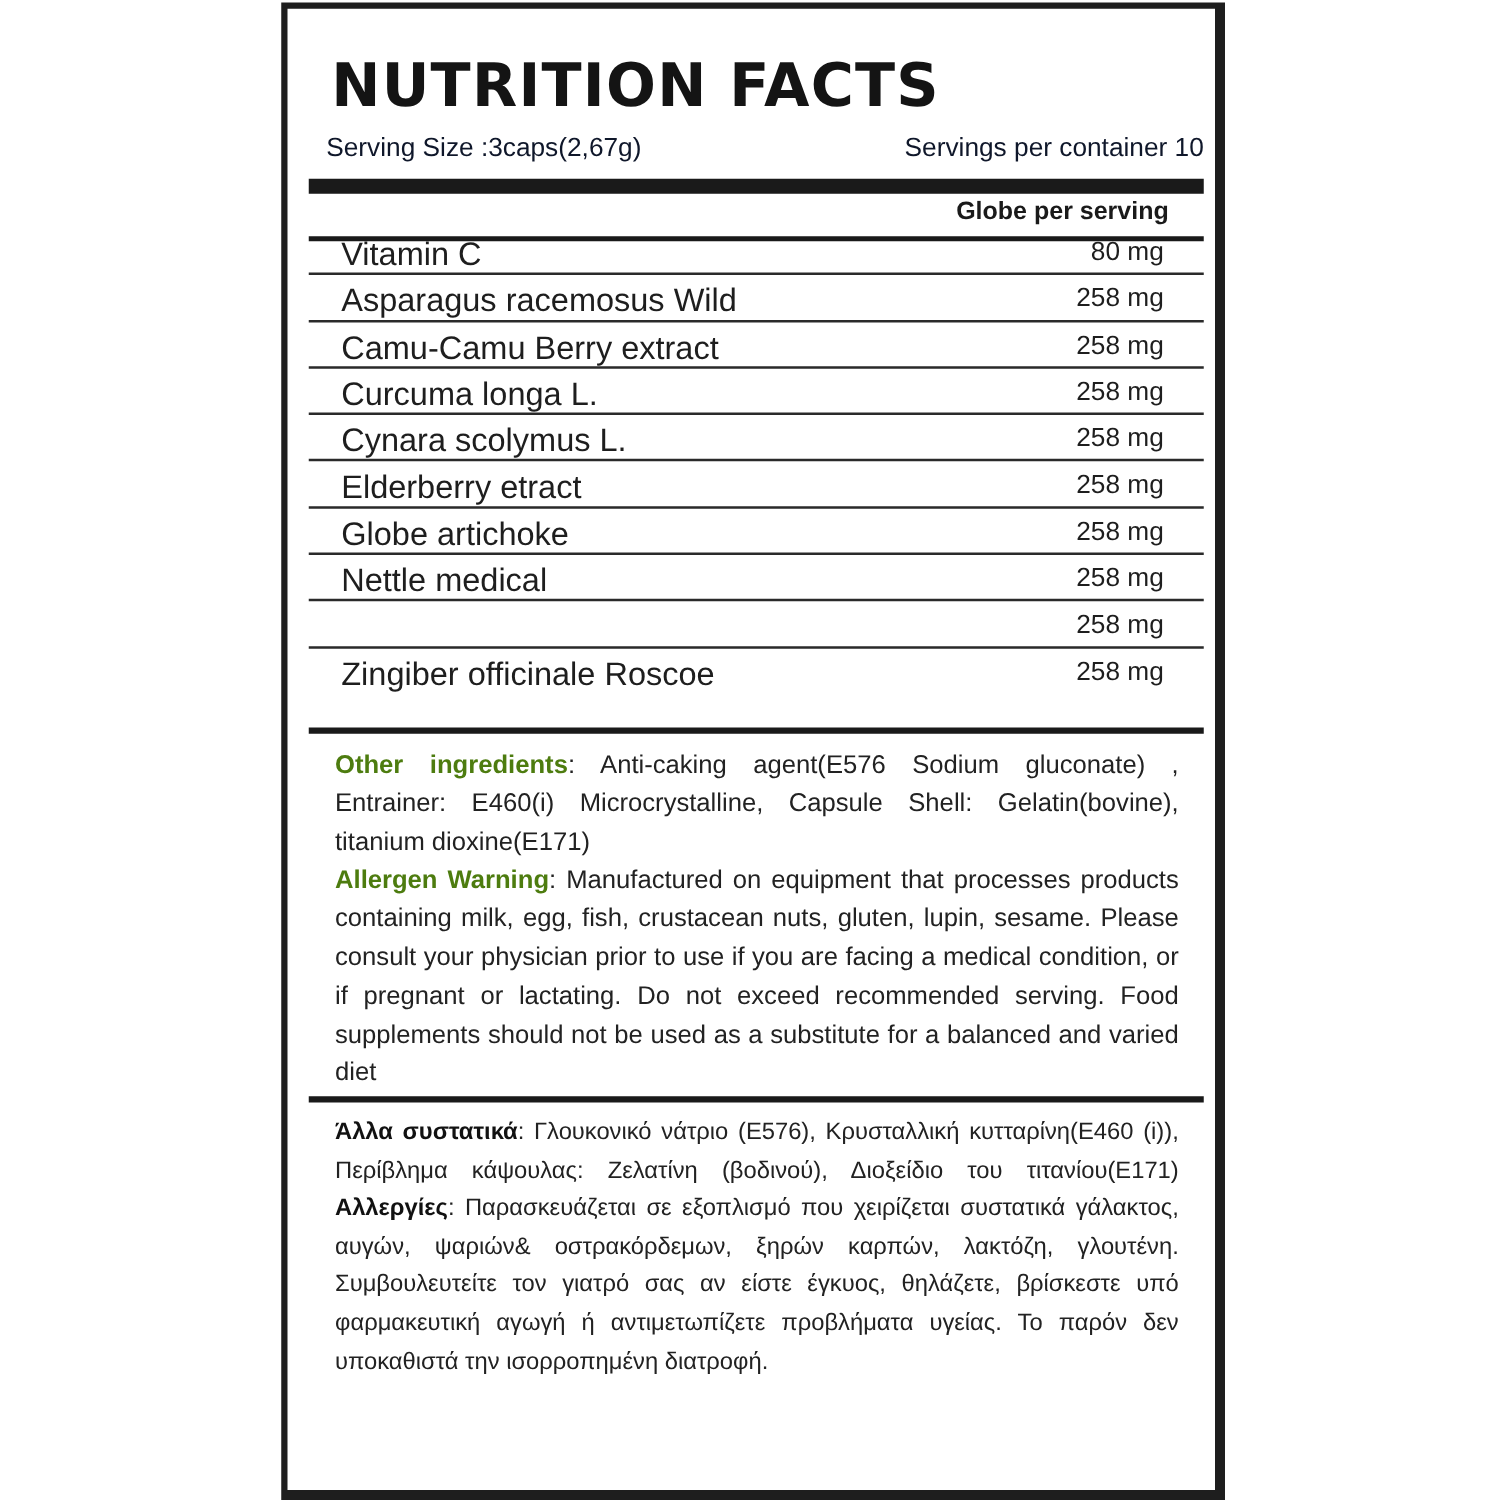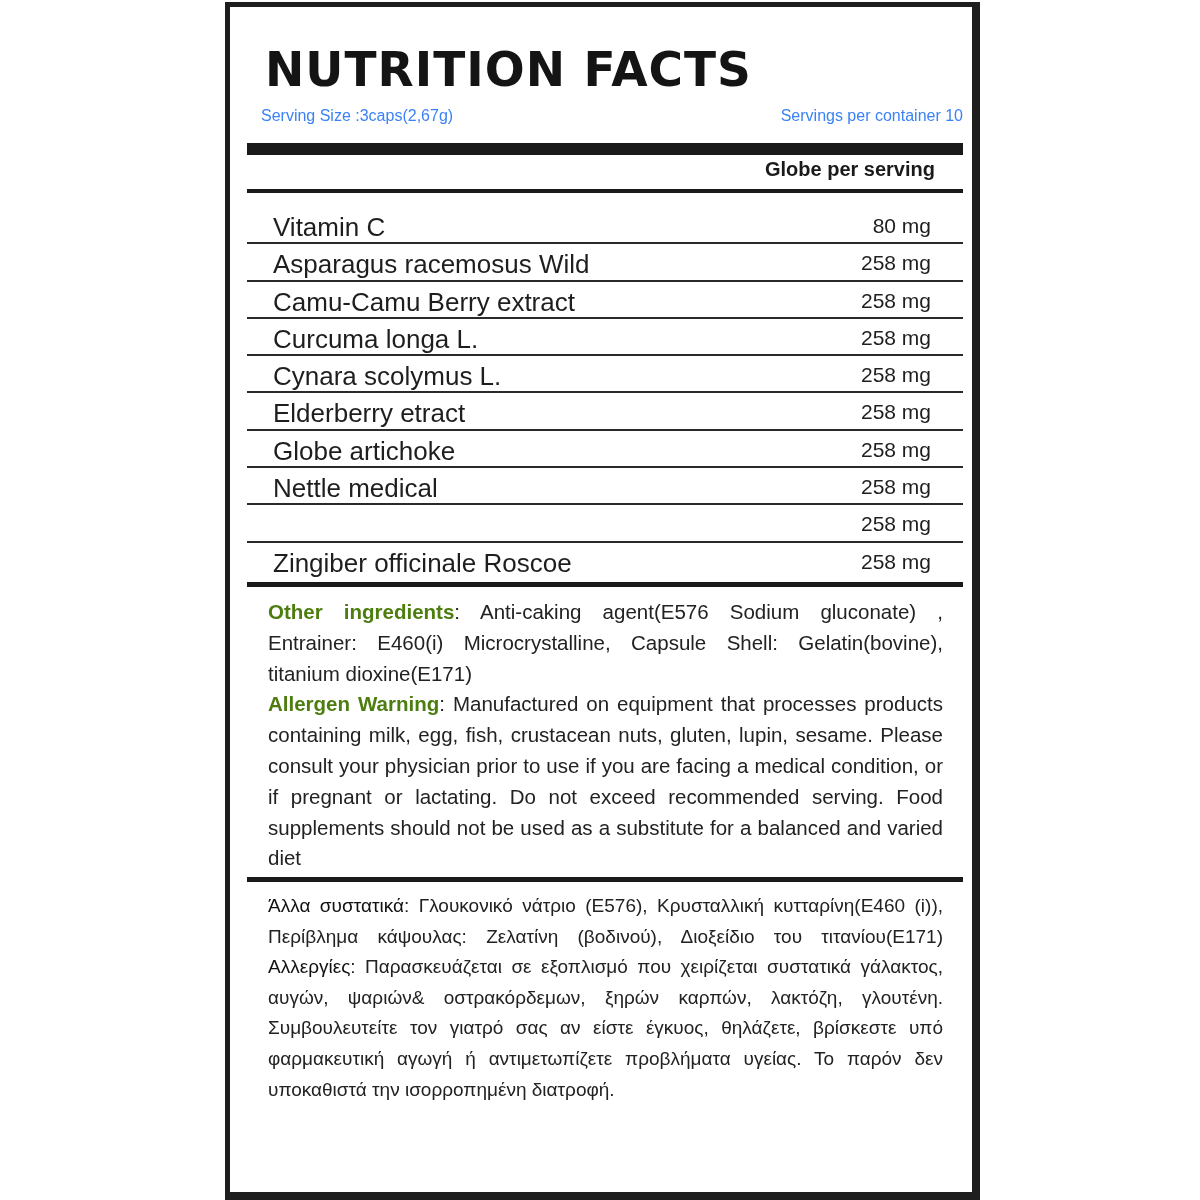--- a/index.html
+++ b/index.html
@@ -44,22 +44,22 @@
       transform-origin: left top;
       color: #141414;
       white-space: nowrap;
     }
     .serving-row {
       position: absolute;
       left: 14px;
       right: 0;
       top: 100px;
       height: 26px;
-      font-size: 16px;
-      color: #3b82f6;
+      font-size: 21px;
+      color: #0f172a;
     }
     .serving-size { position: absolute; left: 0; top: 0; white-space: nowrap; }
     .servings-per { position: absolute; right: 0; top: 0; white-space: nowrap; }
     .thick-rule {
       position: absolute;
       left: 0;
       right: 0;
       height: 12px;
       background: #1a1a1a;
     }
@@ -76,21 +76,21 @@
       top: 151px;
       font-weight: bold;
       font-size: 20px;
       color: #1a1a1a;
       white-space: nowrap;
     }
     .rows {
       position: absolute;
       left: 0;
       right: 0;
-      top: 200px;
+      top: 176px;
     }
     .row {
       position: relative;
       height: 37.3px;
       border-bottom: 2px solid #2a2a2a;
       box-sizing: border-box;
     }
     .row:last-child { border-bottom: none; }
     .row .name {
       position: absolute;
@@ -121,21 +121,21 @@
     .greek {
       position: absolute;
       left: 21px;
       right: 20px;
       font-size: 19px;
       line-height: 30.6px;
       color: #222222;
       text-align: justify;
       font-family: "Liberation Sans", sans-serif;
     }
-    .greek b { font-weight: normal; color: #111111; margin-top: 11px; }
+    .greek b { font-weight: bold; color: #111111; margin-top: 11px; }
   </style>
 </head>
 <body>
 
 <div class="label">
   <div class="inner">
 
     <div class="title">NUTRITION FACTS</div>
 
     <div class="serving-row">

